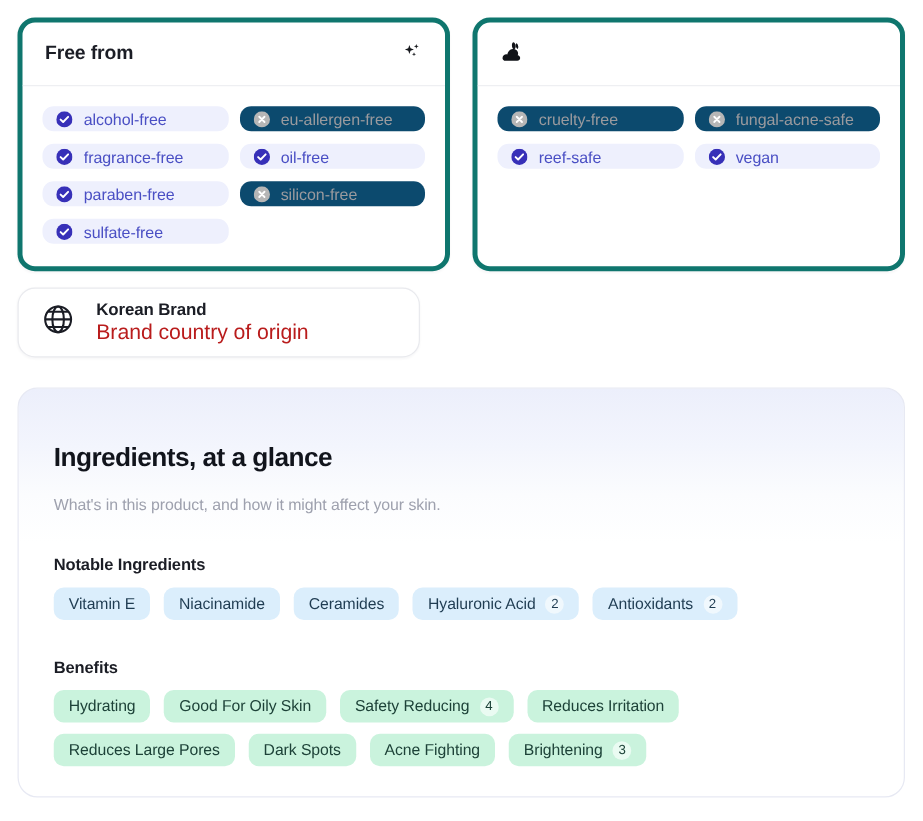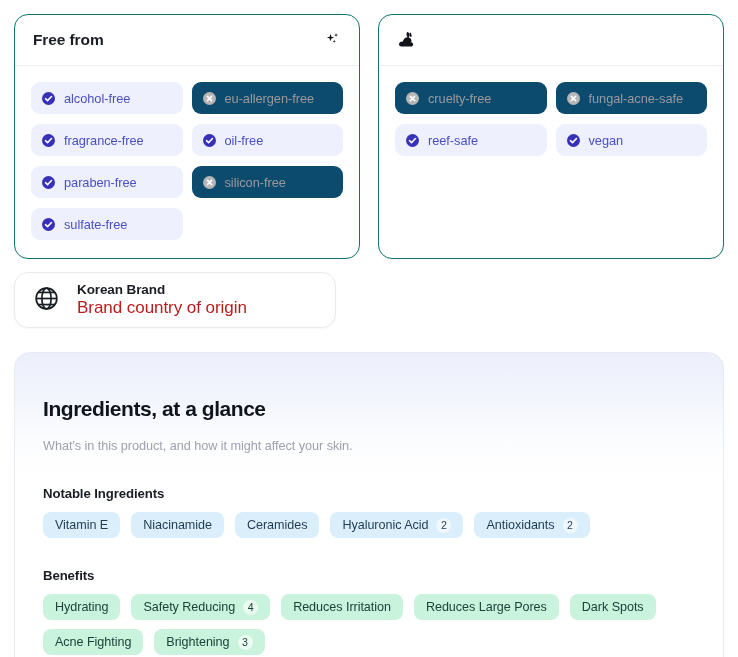--- a/index.html
+++ b/index.html
@@ -26,21 +26,21 @@
   
   .card-row {
     display: flex;
     gap: 18px;
     align-items: stretch;
   }
 
   .card {
     flex: 1 1 0;
     background: #ffffff;
-    border: 1px solid #0f766e;
+    border: 4px solid #0f766e;
     border-radius: 14px;
     box-shadow: 0 1px 2px rgba(16, 20, 45, 0.04);
     box-sizing: border-box;
     overflow: hidden;
   }
 
   .card-header {
     height: 51px;
     display: flex;
     align-items: center;
@@ -70,21 +70,21 @@
   .pill-grid {
     display: grid;
     grid-template-columns: 1fr 1fr;
     gap: 10px 9px;
   }
 
   .pill {
     display: flex;
     align-items: center;
     gap: 9px;
-    height: 32px;
+    height: 20px;
     border-radius: 9px;
     padding: 0 11px;
     box-sizing: border-box;
     font-size: 12.8px;
     letter-spacing: -0.05px;
     white-space: nowrap;
     overflow: hidden;
   }
 
   .pill.yes {
@@ -441,20 +441,23 @@
     </div>
 
     <div class="sec-benefits">
       <div class="section-label">Benefits</div>
       <div class="chip-row">
 
         <span class="chip benefit">
           <span>Hydrating</span>
         </span>
 
+        <span class="chip benefit">
+          <span>Good For Oily Skin</span>
+        </span>
 
         <span class="chip benefit">
           <span>Safety Reducing</span>
           <span class="chip-count">4</span>
         </span>
 
         <span class="chip benefit">
           <span>Reduces Irritation</span>
         </span>
 

